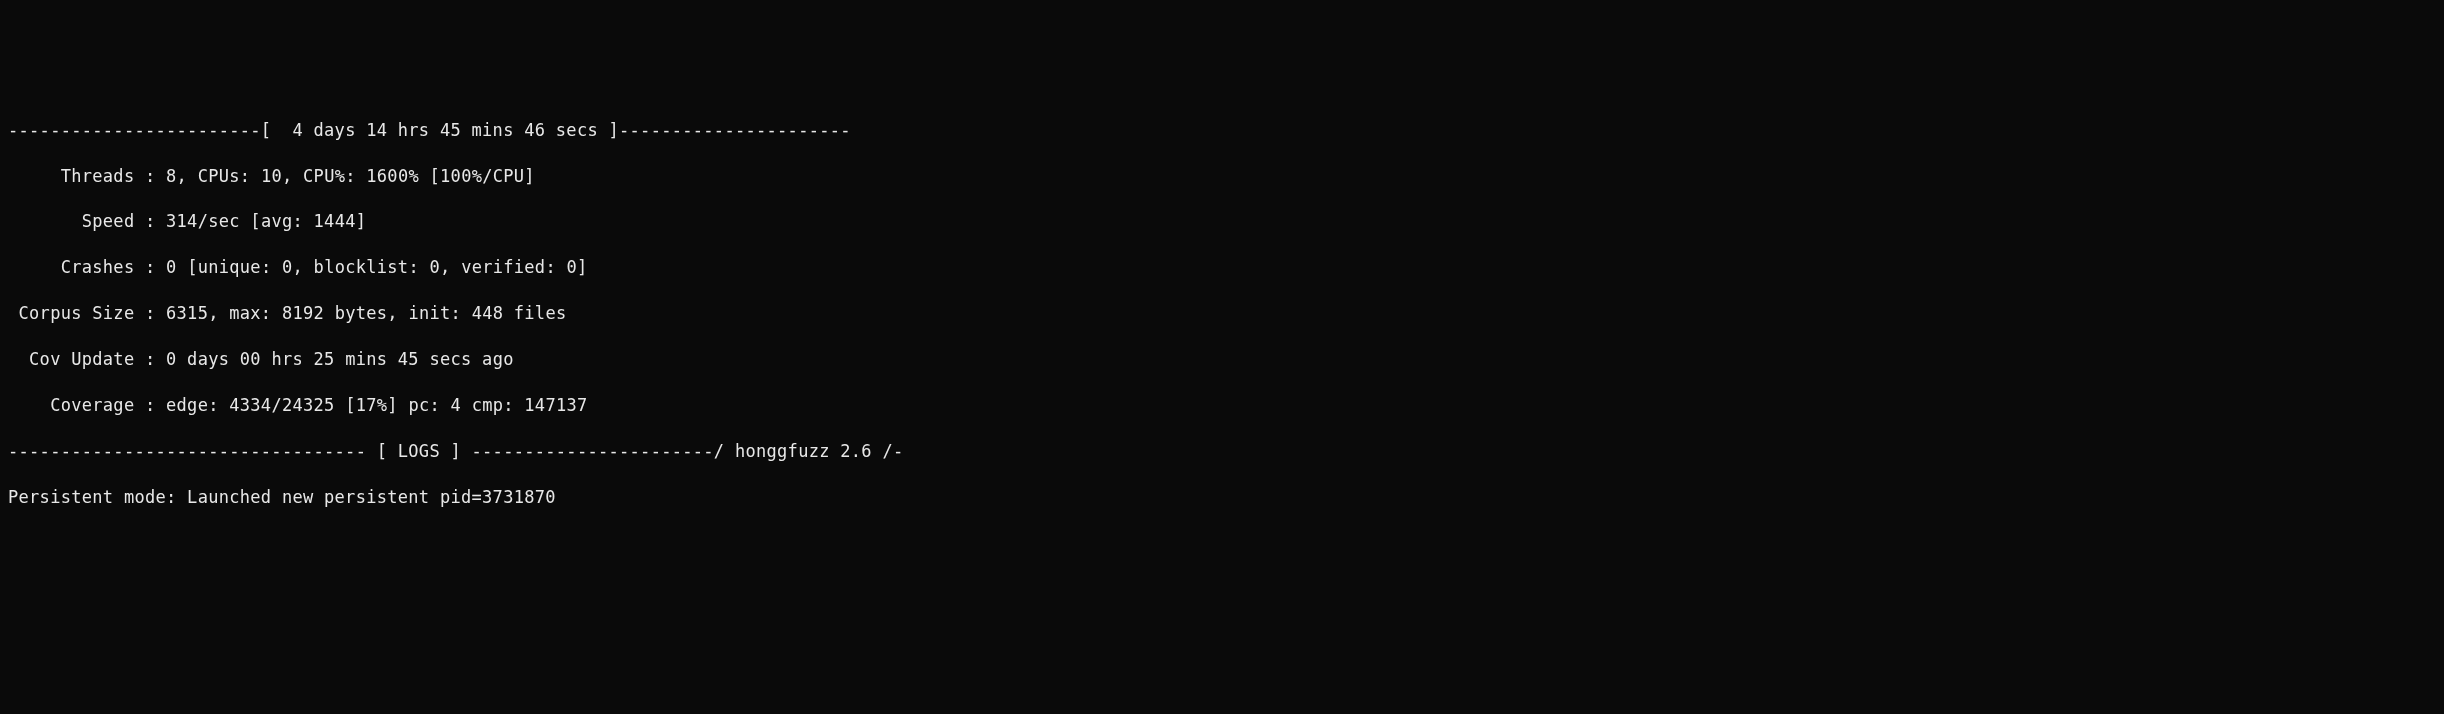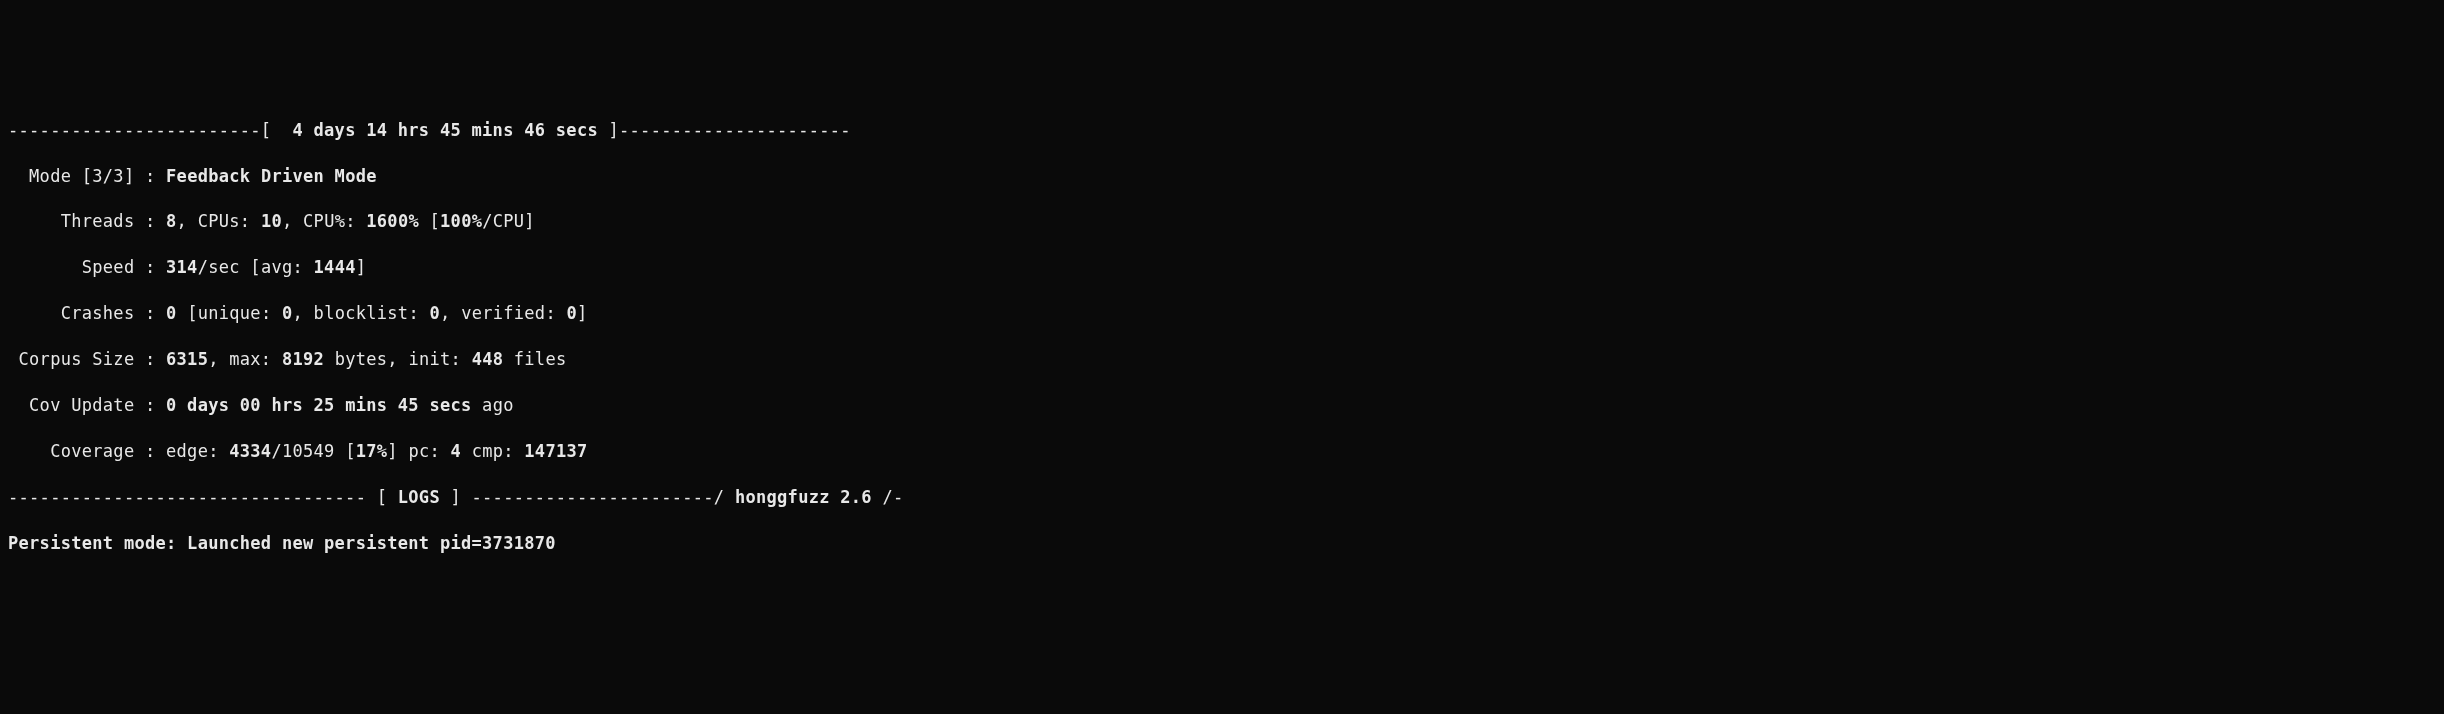--- a/index.html
+++ b/index.html
@@ -6,36 +6,35 @@
     body {
       background: #0a0a0a;
       color: #e8e8e8;
       font-family: 'Menlo', 'Monaco', 'Consolas', monospace;
       font-size: 17px;
       line-height: 1.35;
       padding: 4px 8px;
       white-space: pre;
       letter-spacing: 0.3px;
     }
-    .bold { font-weight: 700; }
+    .bold { font-weight: 400; }
   </style>
 </head>
 <body>
 
 
 
 <div>
 <div>------------------------[  <span class="bold">4 days 14 hrs 45 mins 46 secs</span> ]----------------------</div>
-<div>  <span>Mode</span> <span>[3/3]</span> : <span class="bold">Feedback Driven Mode</span></div>
 <div>     <span>Threads</span> : <span class="bold">8</span>, <span>CPUs:</span> <span class="bold">10</span>, <span>CPU%:</span> <span class="bold">1600%</span> [<span class="bold">100%</span><span>/CPU]</span></div>
 <div>       <span>Speed</span> : <span class="bold">314</span><span>/sec</span> <span>[avg:</span> <span class="bold">1444</span>]</div>
 <div>     <span>Crashes</span> : <span class="bold">0</span> <span>[unique:</span> <span class="bold">0</span>, <span>blocklist:</span> <span class="bold">0</span>, <span>verified:</span> <span class="bold">0</span>]</div>
 <div> <span>Corpus Size</span> : <span class="bold">6315</span>, <span>max:</span> <span class="bold">8192</span> <span>bytes,</span> <span>init:</span> <span class="bold">448</span> <span>files</span></div>
 <div>  <span>Cov Update</span> : <span class="bold">0 days 00 hrs 25 mins 45 secs</span> <span>ago</span></div>
-<div>    <span>Coverage</span> : <span>edge:</span> <span class="bold">4334</span><span>/10549</span> [<span class="bold">17%</span>] <span>pc:</span> <span class="bold">4</span> <span>cmp:</span> <span class="bold">147137</span></div>
+<div>    <span>Coverage</span> : <span>edge:</span> <span class="bold">4334</span><span>/24325</span> [<span class="bold">17%</span>] <span>pc:</span> <span class="bold">4</span> <span>cmp:</span> <span class="bold">147137</span></div>
 <div>---------------------------------- [ <span class="bold">LOGS</span> ] -----------------------/ <span class="bold">honggfuzz 2.6</span> /-</div>
 <div class="bold">Persistent mode: Launched new persistent pid=3731870</div>
 
 
 
 
 
 
 
 

